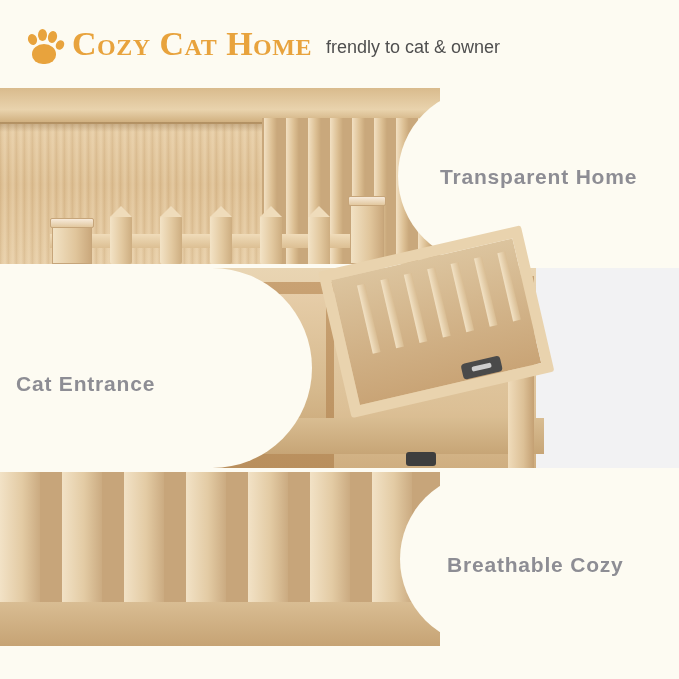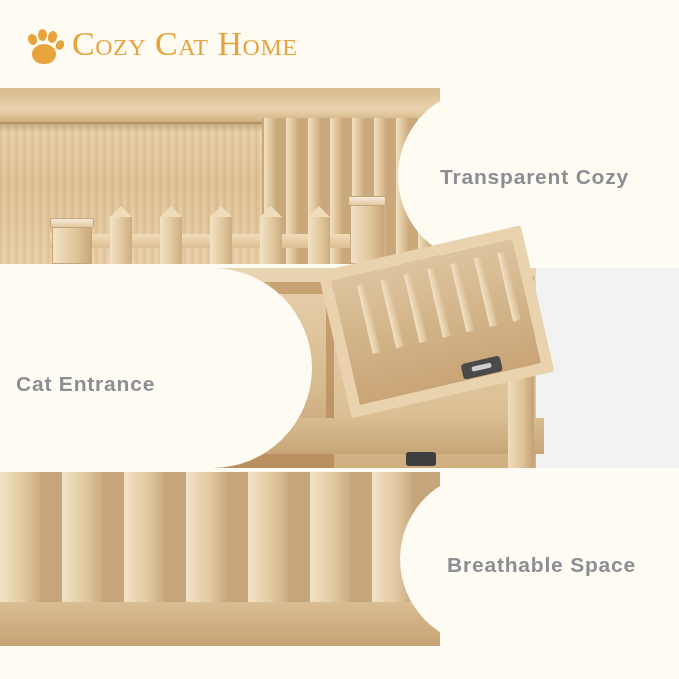--- a/index.html
+++ b/index.html
@@ -50,21 +50,21 @@
     border-radius: 50% 50% 45% 45%;
   }
   .paw-icon .pad.t1 { width: 9px; height: 11px; left: 6px;  top: 10px; transform: rotate(-20deg); }
   .paw-icon .pad.t2 { width: 9px; height: 12px; left: 16px; top: 5px; }
   .paw-icon .pad.t3 { width: 9px; height: 12px; left: 26px; top: 7px; transform: rotate(15deg); }
   .paw-icon .pad.t4 { width: 8px; height: 10px; left: 34px; top: 16px; transform: rotate(30deg); }
 
   .brand-title {
     font-family: "Liberation Serif", serif;
     font-size: 34px;
-    font-weight: normal;
+    font-weight: bold;
     color: #e8a33d;
     letter-spacing: 0.5px;
     font-variant: small-caps;
     white-space: nowrap;
     margin-right: 14px;
   }
   .brand-sub {
     font-family: "Liberation Sans", sans-serif;
     font-size: 18px;
     color: #4f4f4f;
@@ -269,20 +269,21 @@
 
   <div class="header">
     <div class="paw-icon">
       <div class="pad t1"></div>
       <div class="pad t2"></div>
       <div class="pad t3"></div>
       <div class="pad t4"></div>
       <div class="pad main"></div>
     </div>
     <div class="brand-title">Cozy Cat Home</div>
+    <div class="brand-sub">frendly to cat &amp; owner</div>
   </div>
 
   <div class="panel panel-1">
     <div class="p1-bg">
       <div class="p1-backwood wood"></div>
       <div class="p1-topboard"></div>
       <div class="p1-shadow"></div>
 
       <div class="p1-slatzone">
         <div class="slat" style="left:2px"></div>
@@ -307,21 +308,21 @@
         </div>
         <div class="post" style="left:300px; top:-6px; width:34px; height:62px;">
           <div class="post-top"></div>
         </div>
       </div>
     </div>
   </div>
 
   <div class="mask p1-rightblob" style="border-top-left-radius:88px; border-bottom-left-radius:88px;"></div>
   <div class="mask" style="left:490px; top:88px; width:189px; height:176px;"></div>
-  <div class="caption cap-transparent">Transparent Cozy</div>
+  <div class="caption cap-transparent">Transparent Home</div>
 
   <div class="panel panel-2">
     <div>
       <div class="p2-wall"></div>
       <div class="p2-opening"></div>
       <div class="p2-interior"></div>
       <div class="p2-floor"></div>
       <div class="p2-rightpost"></div>
     </div>
   </div>
@@ -351,16 +352,16 @@
       <div class="p3-slat wood-v" style="left:124px"></div>
       <div class="p3-slat wood-v" style="left:186px"></div>
       <div class="p3-slat wood-v" style="left:248px"></div>
       <div class="p3-slat wood-v" style="left:310px"></div>
       <div class="p3-slat wood-v" style="left:372px"></div>
       <div class="p3-floor"></div>
     </div>
   </div>
   <div class="mask p3-rightblob" style="border-top-left-radius:87px; border-bottom-left-radius:87px;"></div>
   <div class="mask" style="left:490px; top:472px; width:189px; height:174px;"></div>
-  <div class="caption cap-breathable">Breathable Space</div>
+  <div class="caption cap-breathable">Breathable Cozy</div>
 
   <div class="mask" style="left:0; top:646px; width:679px; height:33px;"></div>
 </div>
 
 </body></html>

